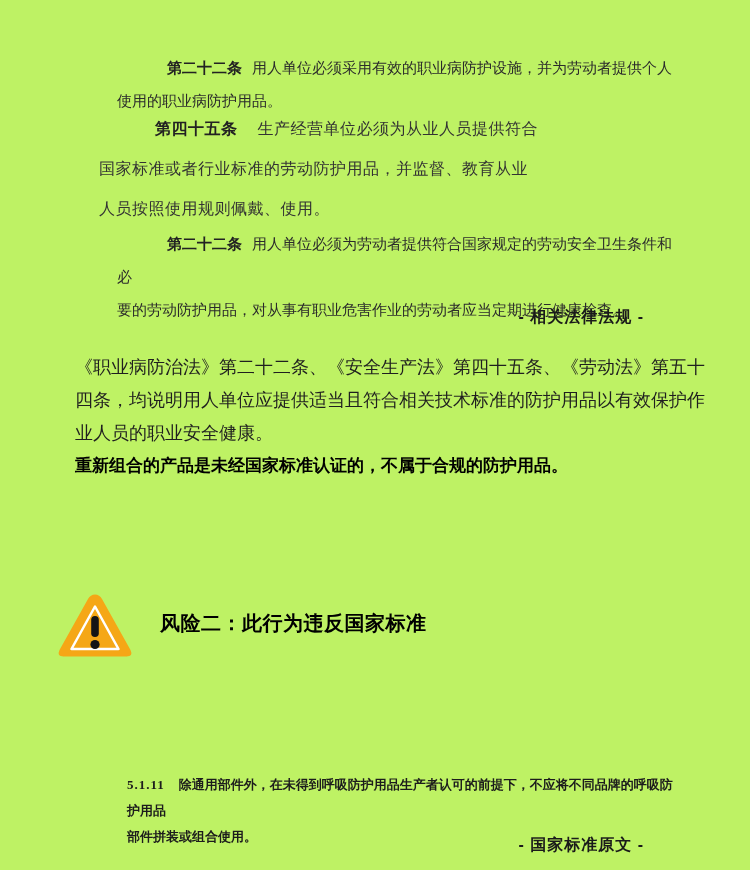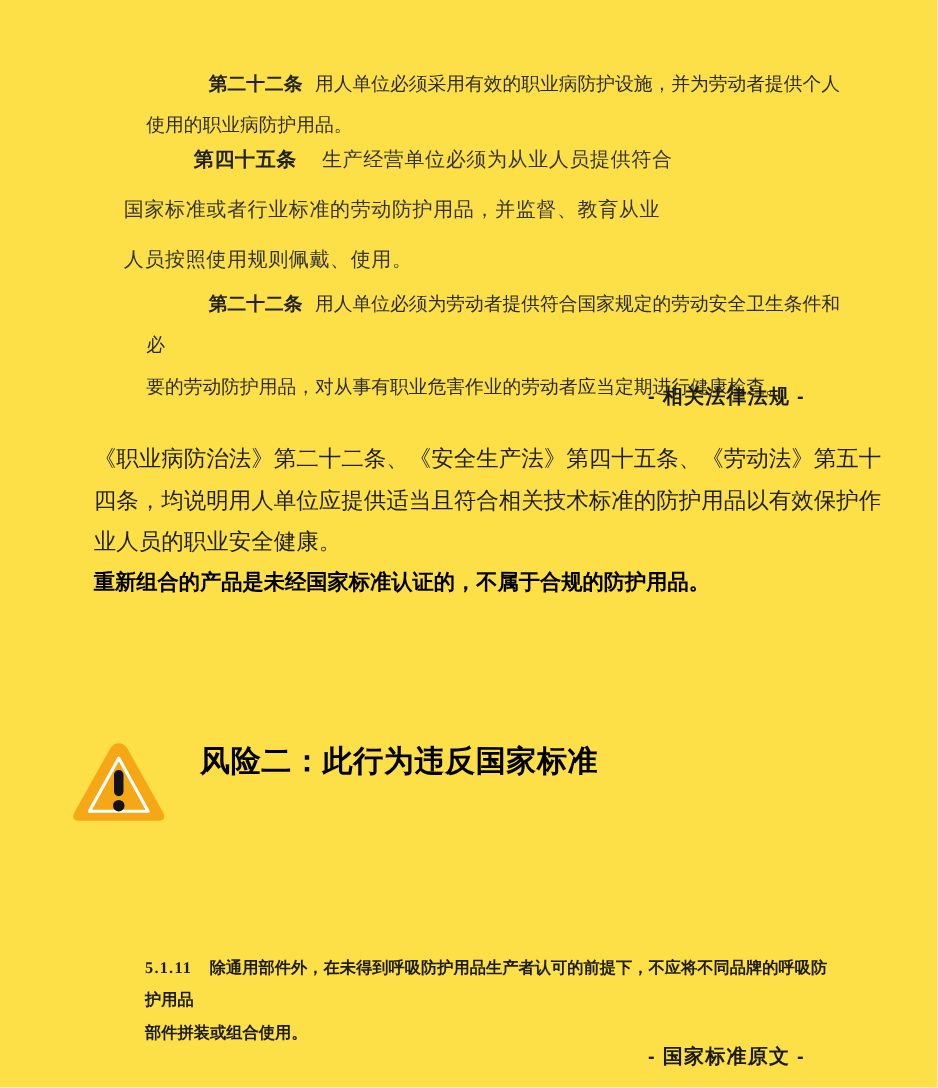--- a/index.html
+++ b/index.html
@@ -4,21 +4,21 @@
 <style>
   html, body {
     margin: 0;
     padding: 0;
     background: #ffffff;
   }
   .page {
     position: relative;
     width: 750px;
     height: 870px;
-    background: #fde047;
+    background: #bef264;
     overflow: hidden;
     font-family: "Liberation Sans", "DejaVu Sans", sans-serif;
   }
   .abs { position: absolute; }
 
   
   .article {
     font-family: "Liberation Serif", "DejaVu Serif", serif;
     color: #2b2b2b;
     margin: 0;
@@ -77,22 +77,22 @@
     font-size: 17px;
     line-height: 30px;
     font-weight: bold;
     color: #000000;
     margin: 0;
   }
 
   
   .risk-title {
     left: 160px;
-    top: 593px;
-    font-size: 24px;
+    top: 610px;
+    font-size: 20px;
     font-weight: bold;
     color: #000000;
     letter-spacing: 0.5px;
     margin: 0;
   }
   .warning-icon {
     left: 56px;
     top: 591px;
     width: 78px;
     height: 70px;
@@ -101,21 +101,21 @@
   
   .standard-clause {
     left: 112px;
     top: 757px;
     width: 558px;
     font-family: "Liberation Serif", "DejaVu Serif", serif;
     font-size: 13px;
     font-weight: bold;
     line-height: 26px;
     color: #1c1c1c;
-    margin: 4px;
+    margin: 15px;
   }
   .standard-clause .clause-no { margin-right: 14px; letter-spacing: 1px; }
   .standard-clause .clause-body { white-space: pre-line; }
 </style>
 </head>
 <body>
 
 <div class="page">
 
   <p class="abs article article-small" style="top:52px;">

